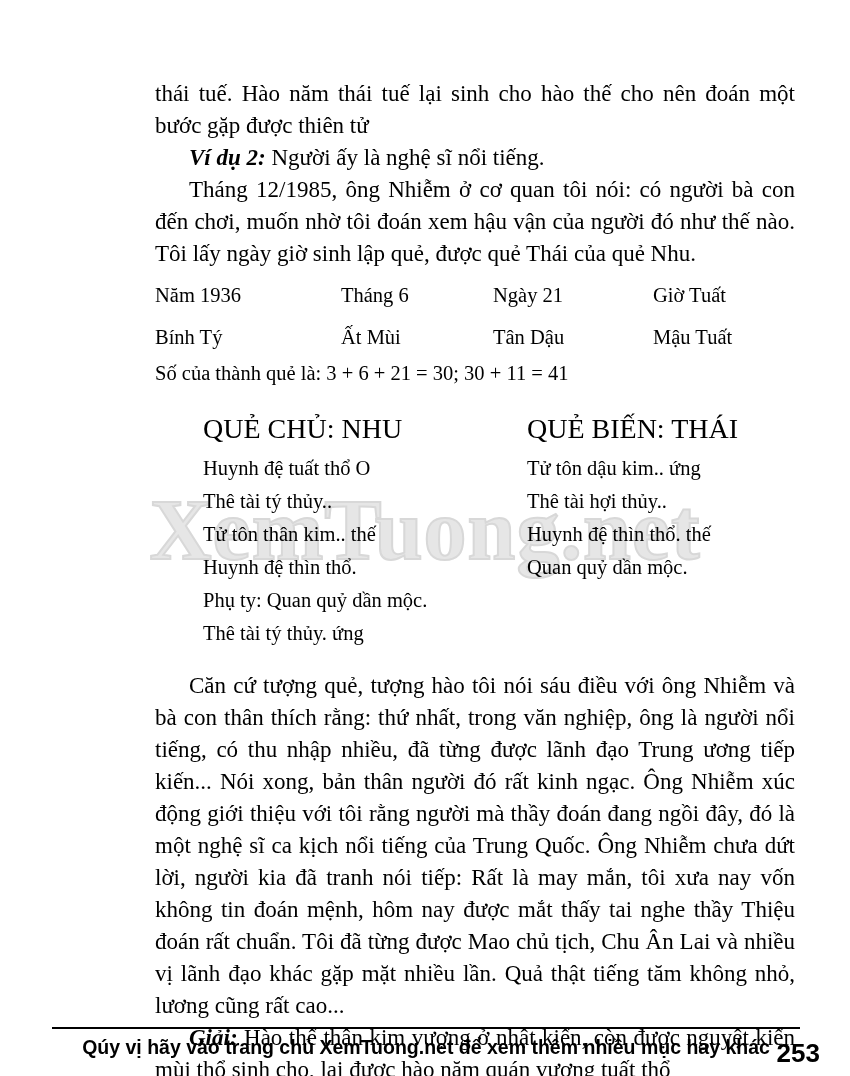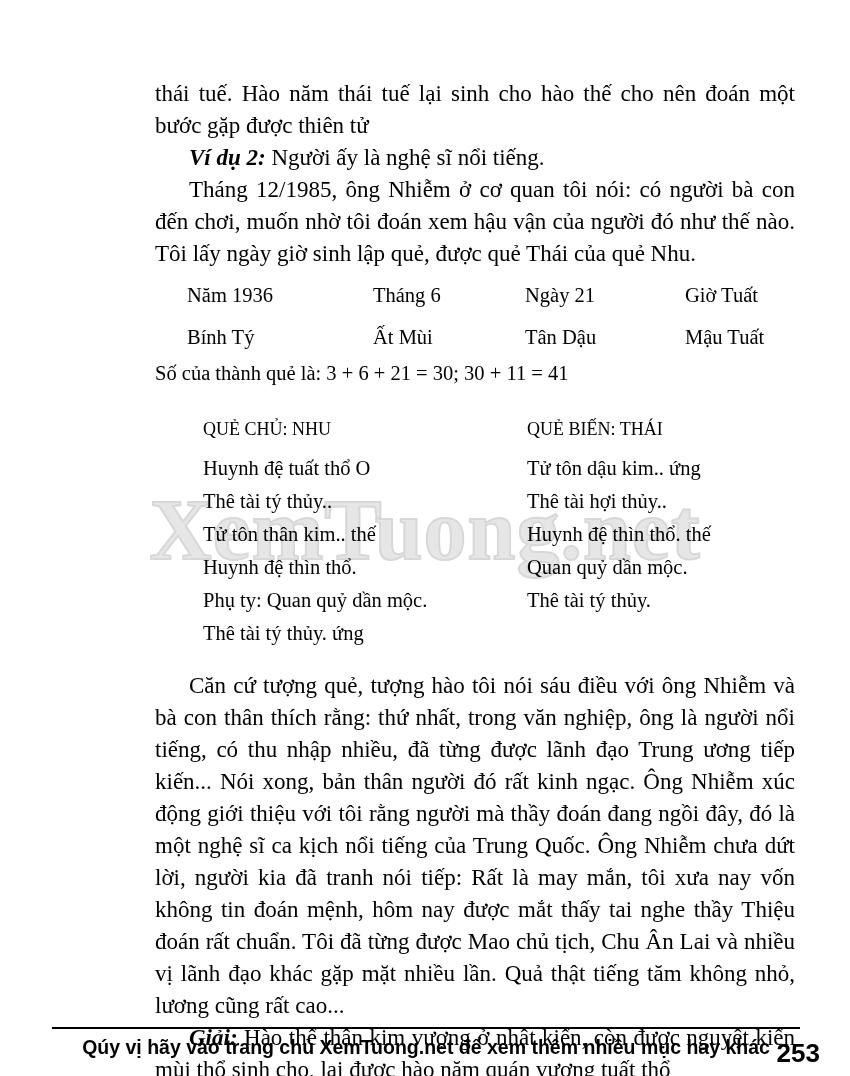--- a/index.html
+++ b/index.html
@@ -60,21 +60,20 @@
   .italic-bold { font-style: italic; font-weight: bold; }
   .italic { font-style: italic; font-weight: bold; }
 
   
   .four-col {
     display: flex;
     width: 640px;
     font-size: 20.5px;
     line-height: 34px;
     margin-top: 8px;
-    margin-left: 32px;
   }
   .four-col .c {
     flex: 0 0 auto;
   }
   .c1 { width: 186px; }
   .c2 { width: 152px; }
   .c3 { width: 160px; }
   .c4 { width: 142px; }
 
   .sum-line {
@@ -87,21 +86,21 @@
   .hex-block {
     position: relative;
     margin-top: 22px;
     width: 640px;
     display: flex;
   }
   .hex-col {
     width: 320px;
   }
   .hex-col .hex-title {
-    font-size: 18px;
+    font-size: 28px;
     line-height: 34px;
     margin-bottom: 6px;
     padding-left: 48px;
     white-space: nowrap;
     font-family: Liberation Serif, serif;
   }
   .hex-col.right .hex-title { padding-left: 52px; }
   .hex-col .hex-line {
     font-size: 20.5px;
     line-height: 33px;
@@ -188,21 +187,20 @@
         <div class="hex-line">Huynh đệ thìn thổ.</div>
         <div class="hex-line">Phụ ty: Quan quỷ dần mộc.</div>
         <div class="hex-line">Thê tài tý thủy. ứng</div>
       </div>
       <div class="hex-col right">
         <div class="hex-title">QUẺ BIẾN: THÁI</div>
         <div class="hex-line">Tử tôn dậu kim.. ứng</div>
         <div class="hex-line">Thê tài hợi thủy..</div>
         <div class="hex-line">Huynh đệ thìn thổ. thế</div>
         <div class="hex-line">Quan quỷ dần mộc.</div>
-        <div class="hex-line">Thê tài tý thủy.</div>
       </div>
     </div>
 
     <div class="body-block">
       <p class="para indent">Căn cứ tượng quẻ, tượng hào tôi nói sáu điều với ông Nhiễm và bà con thân thích rằng: thứ nhất, trong văn nghiệp, ông là người nổi tiếng, có thu nhập nhiều, đã từng được lãnh đạo Trung ương tiếp kiến... Nói xong, bản thân người đó rất kinh ngạc. Ông Nhiễm xúc động giới thiệu với tôi rằng người mà thầy đoán đang ngồi đây, đó là một nghệ sĩ ca kịch nổi tiếng của Trung Quốc. Ông Nhiễm chưa dứt lời, người kia đã tranh nói tiếp: Rất là may mắn, tôi xưa nay vốn không tin đoán mệnh, hôm nay được mắt thấy tai nghe thầy Thiệu đoán rất chuẩn. Tôi đã từng được Mao chủ tịch, Chu Ân Lai và nhiều vị lãnh đạo khác gặp mặt nhiều lần. Quả thật tiếng tăm không nhỏ, lương cũng rất cao...</p>
 
       <p class="para indent">
         <span class="italic">Giải:</span><span> Hào thế thân kim vượng ở nhật kiến, còn được nguyệt kiến mùi thổ sinh cho, lại được hào năm quán vương tuất thổ</span>
       </p>
     </div>

